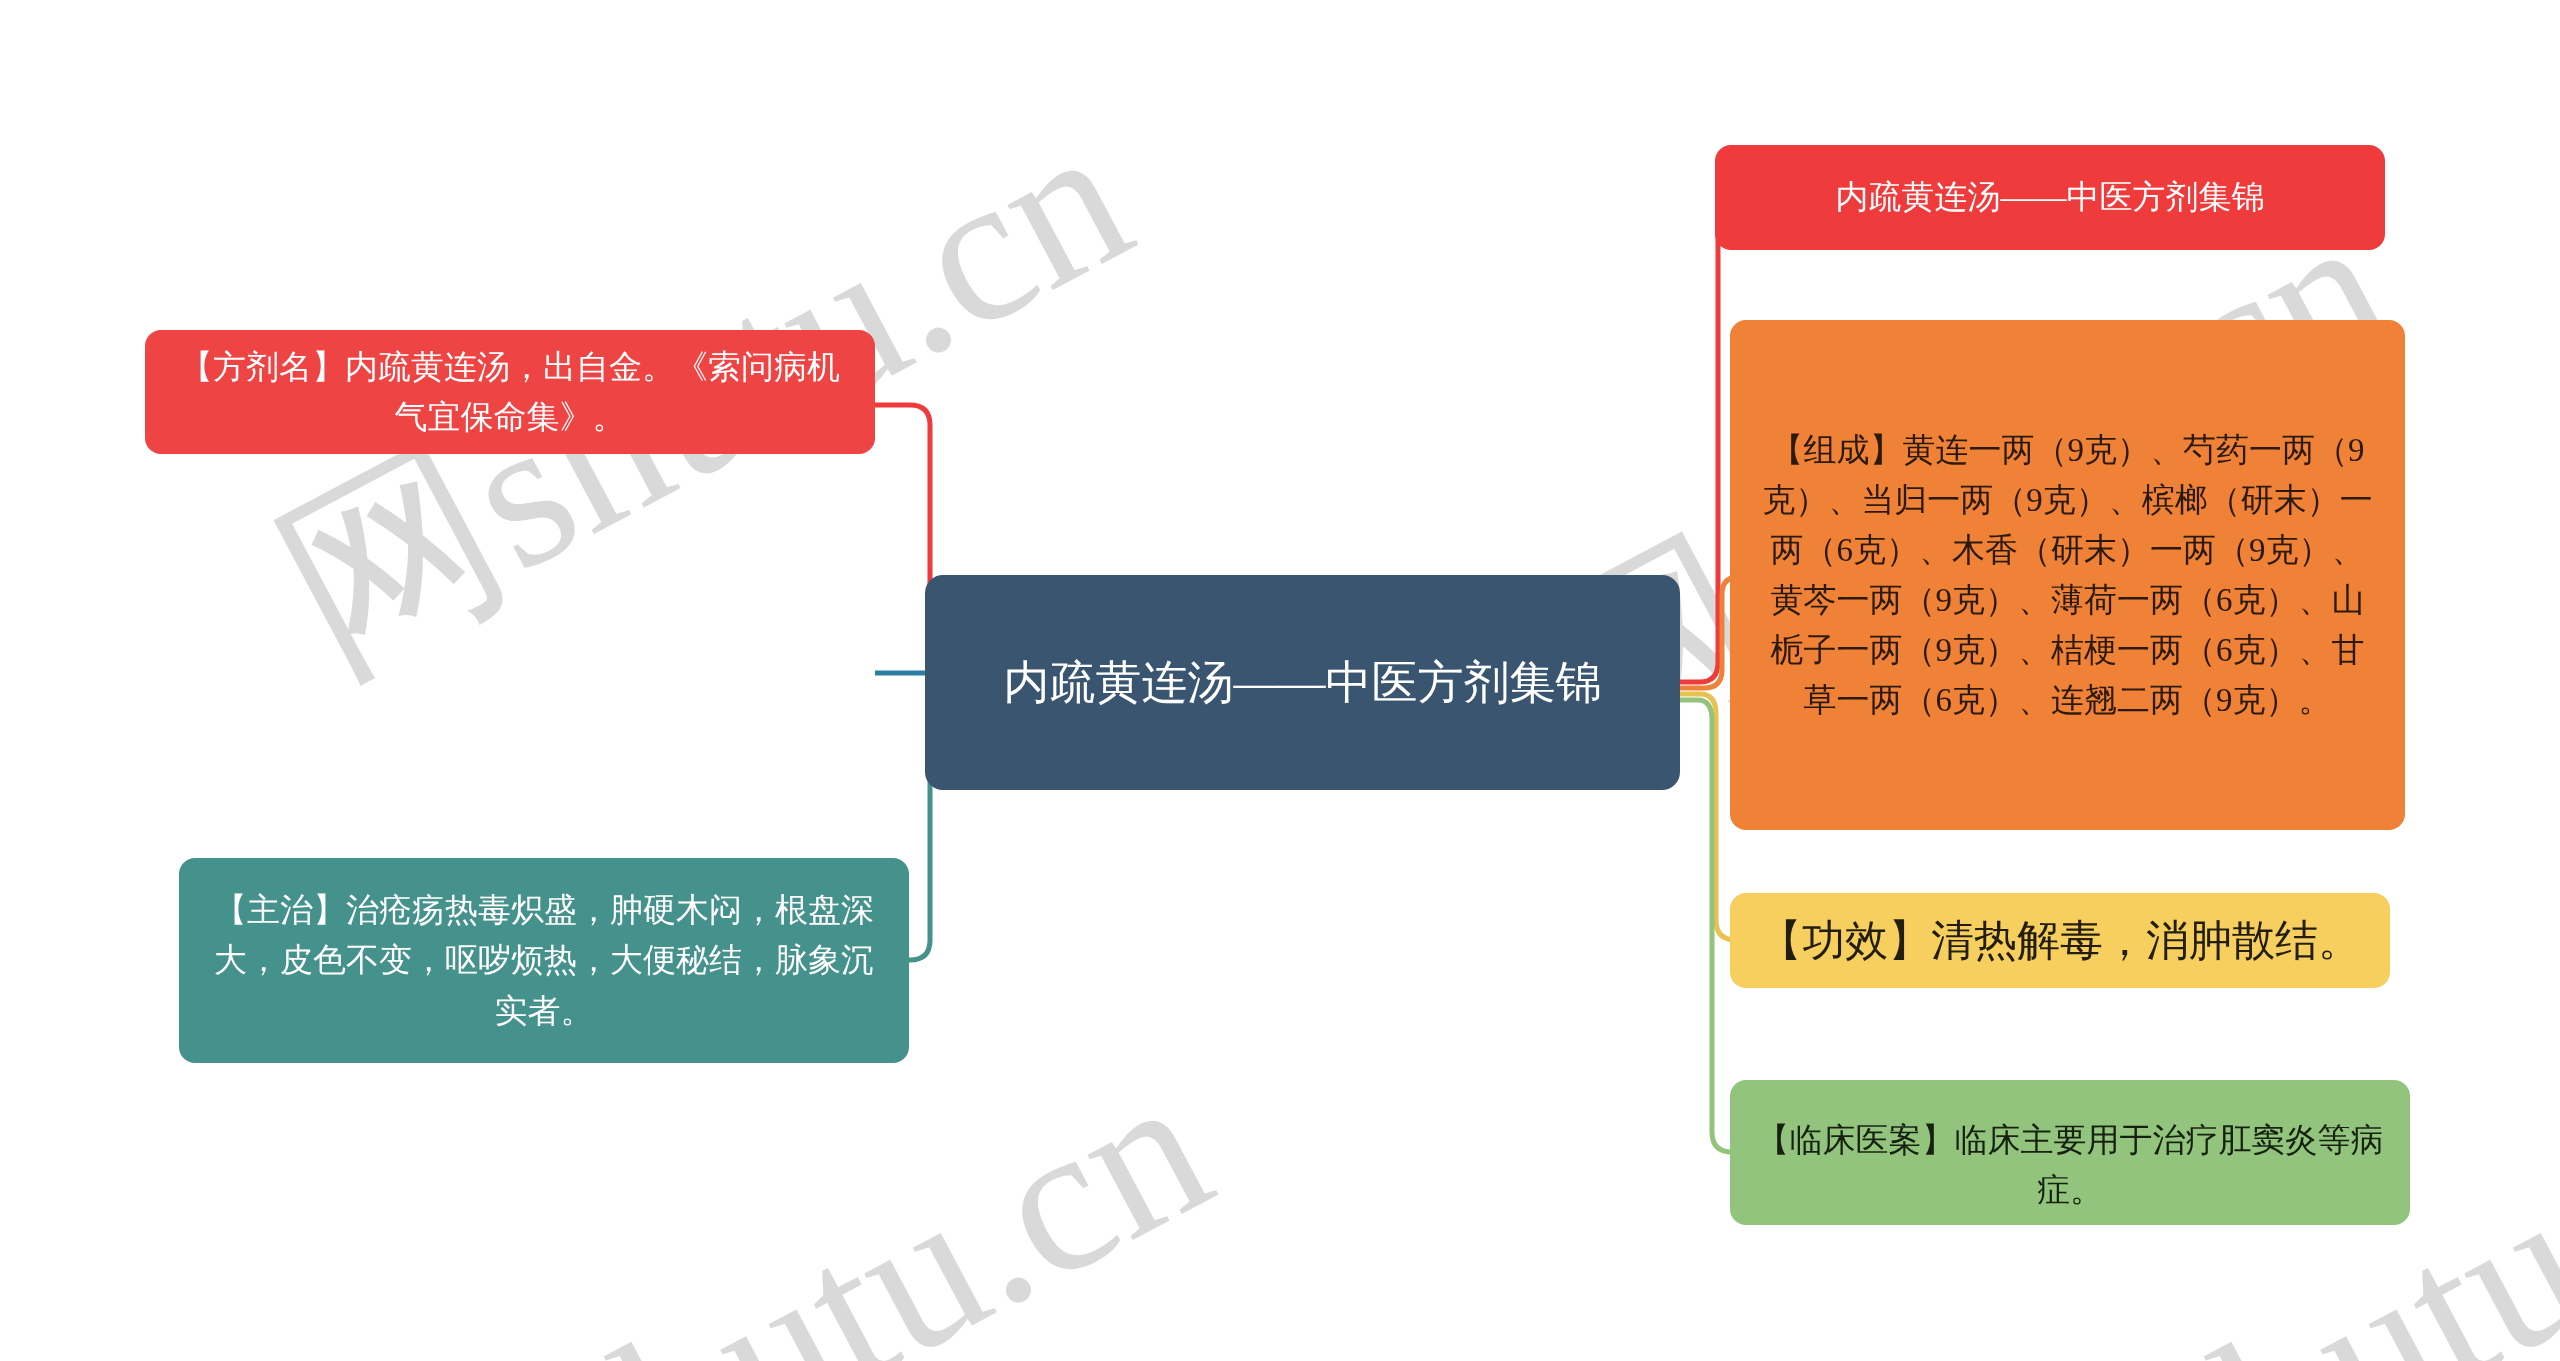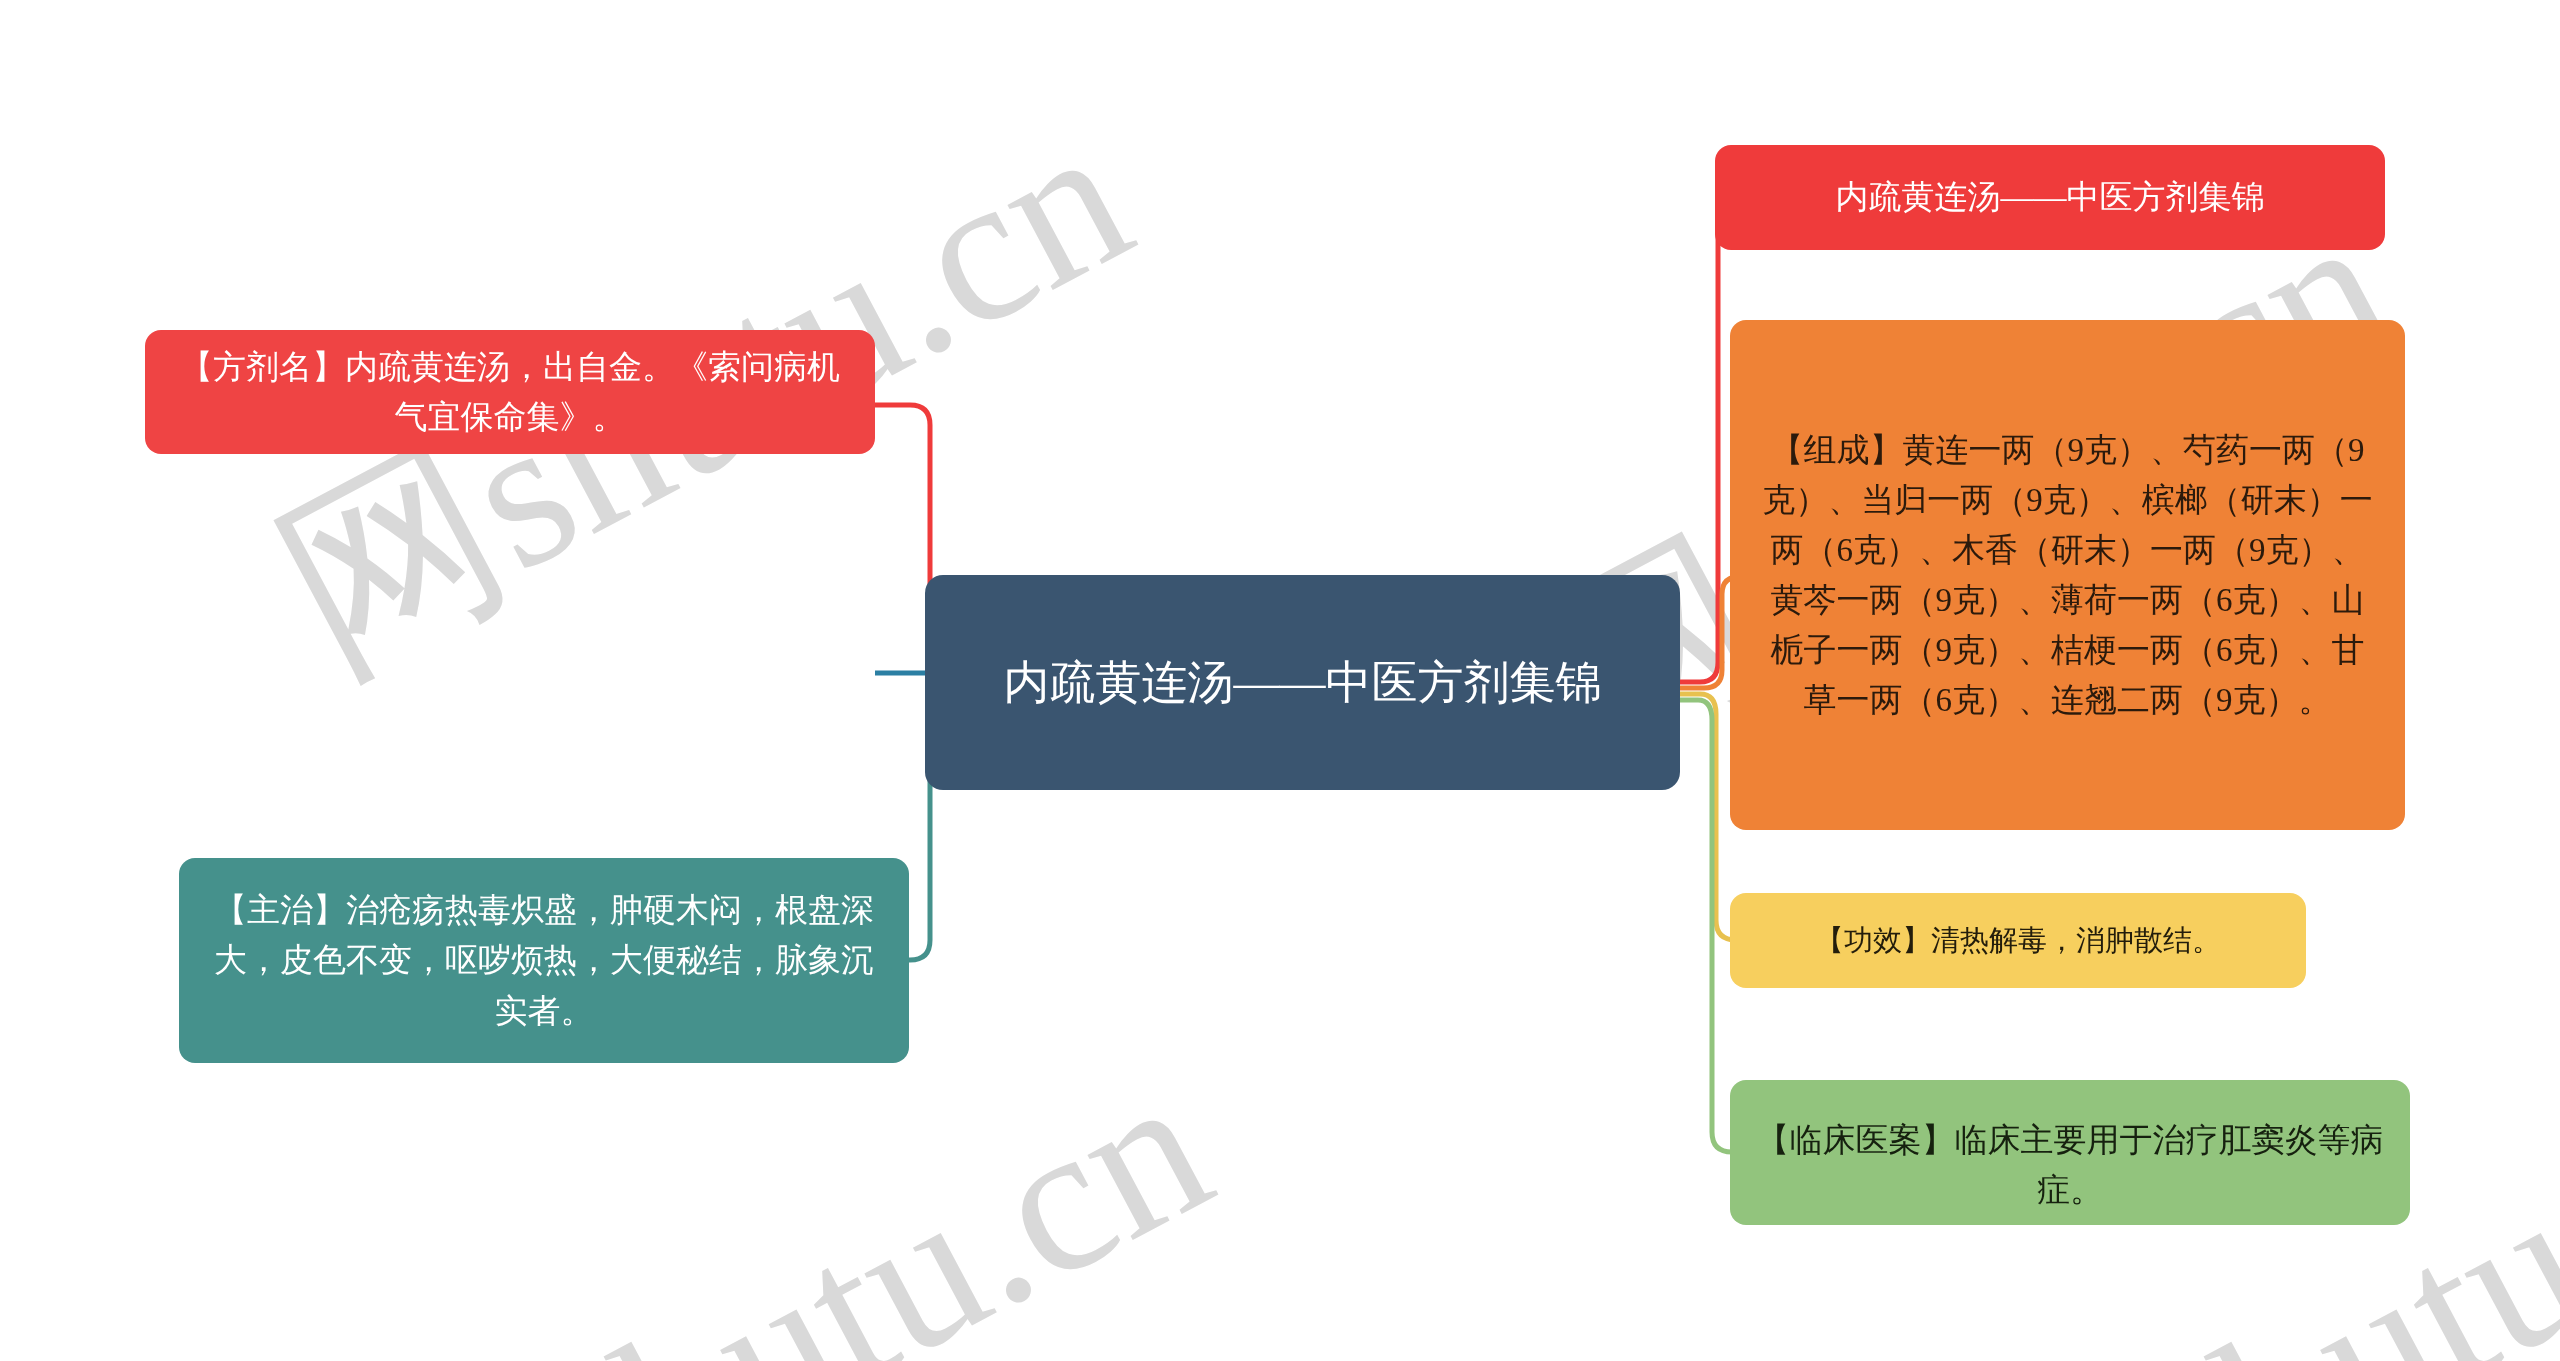--- a/index.html
+++ b/index.html
@@ -100,24 +100,24 @@
   .n-compose {
     left: 1730px; top: 320px;
     width: 675px; height: 510px;
     background: #ef8236;
     color: #2b1a0c;
     font-size: 33px;
     padding: 14px 26px;
   }
   .n-effect {
     left: 1730px; top: 893px;
-    width: 576px; height: 95px;
+    width: 660px; height: 95px;
     background: #f7cf5e;
     color: #231d0b;
-    font-size: 29px;
+    font-size: 43px;
     padding: 6px 26px;
   }
   .n-case {
     left: 1730px; top: 1080px;
     width: 680px; height: 145px;
     background: #92c47d;
     color: #16210f;
     font-size: 33px;
     padding: 10px 26px;
     align-items: flex-end;

